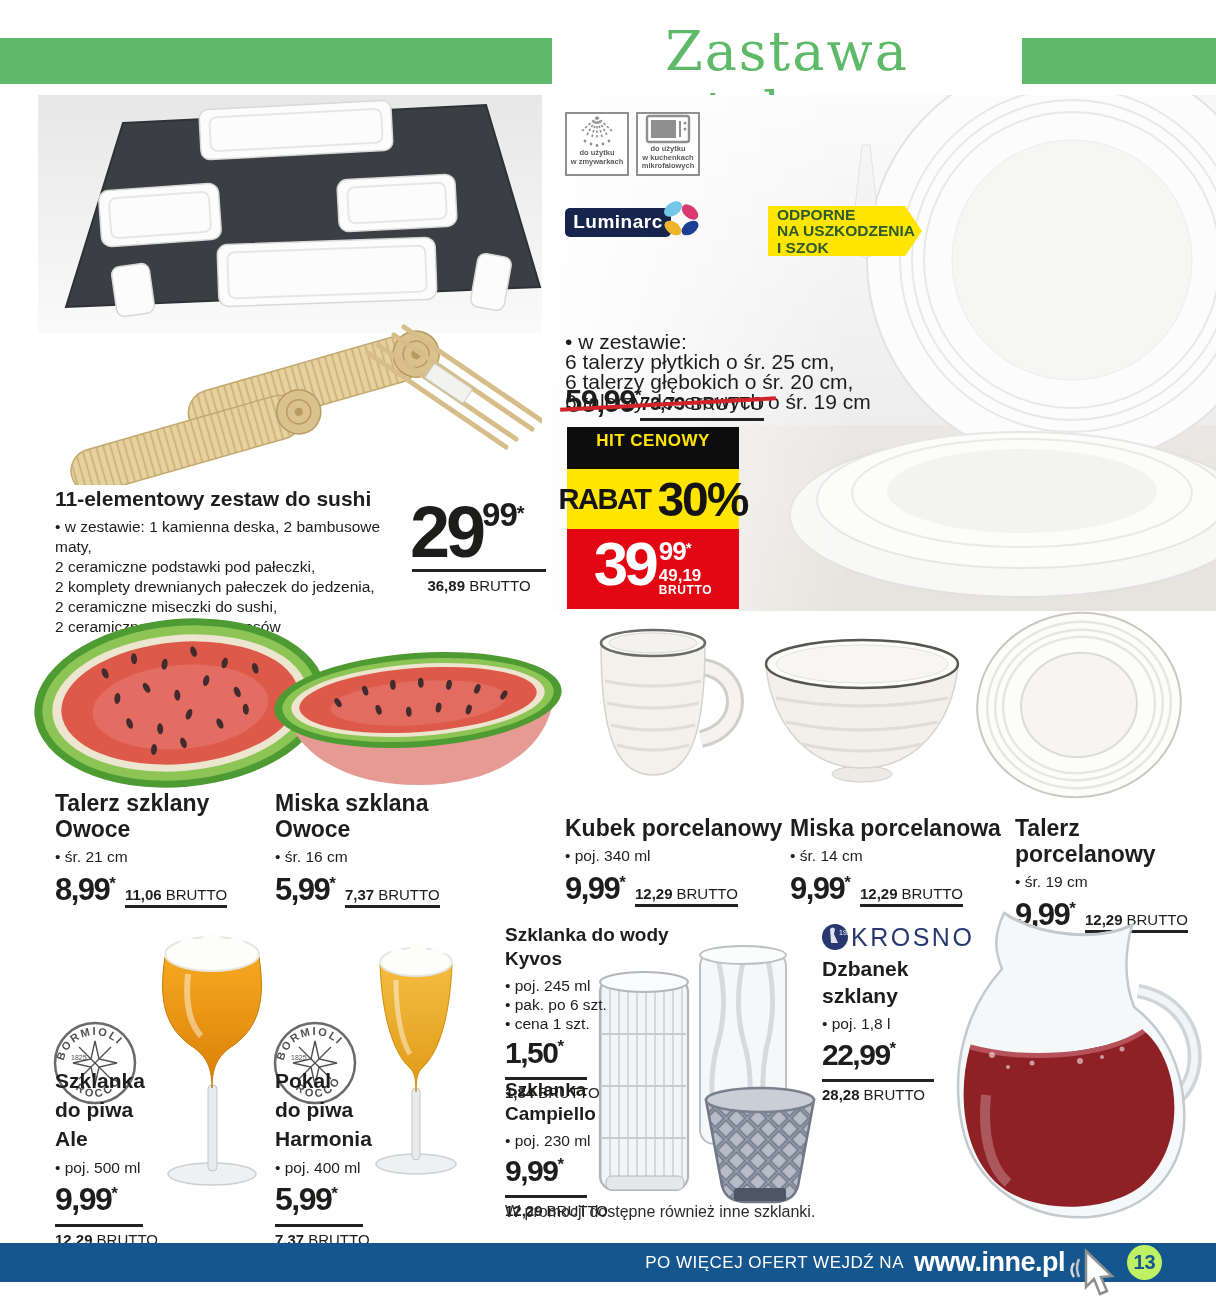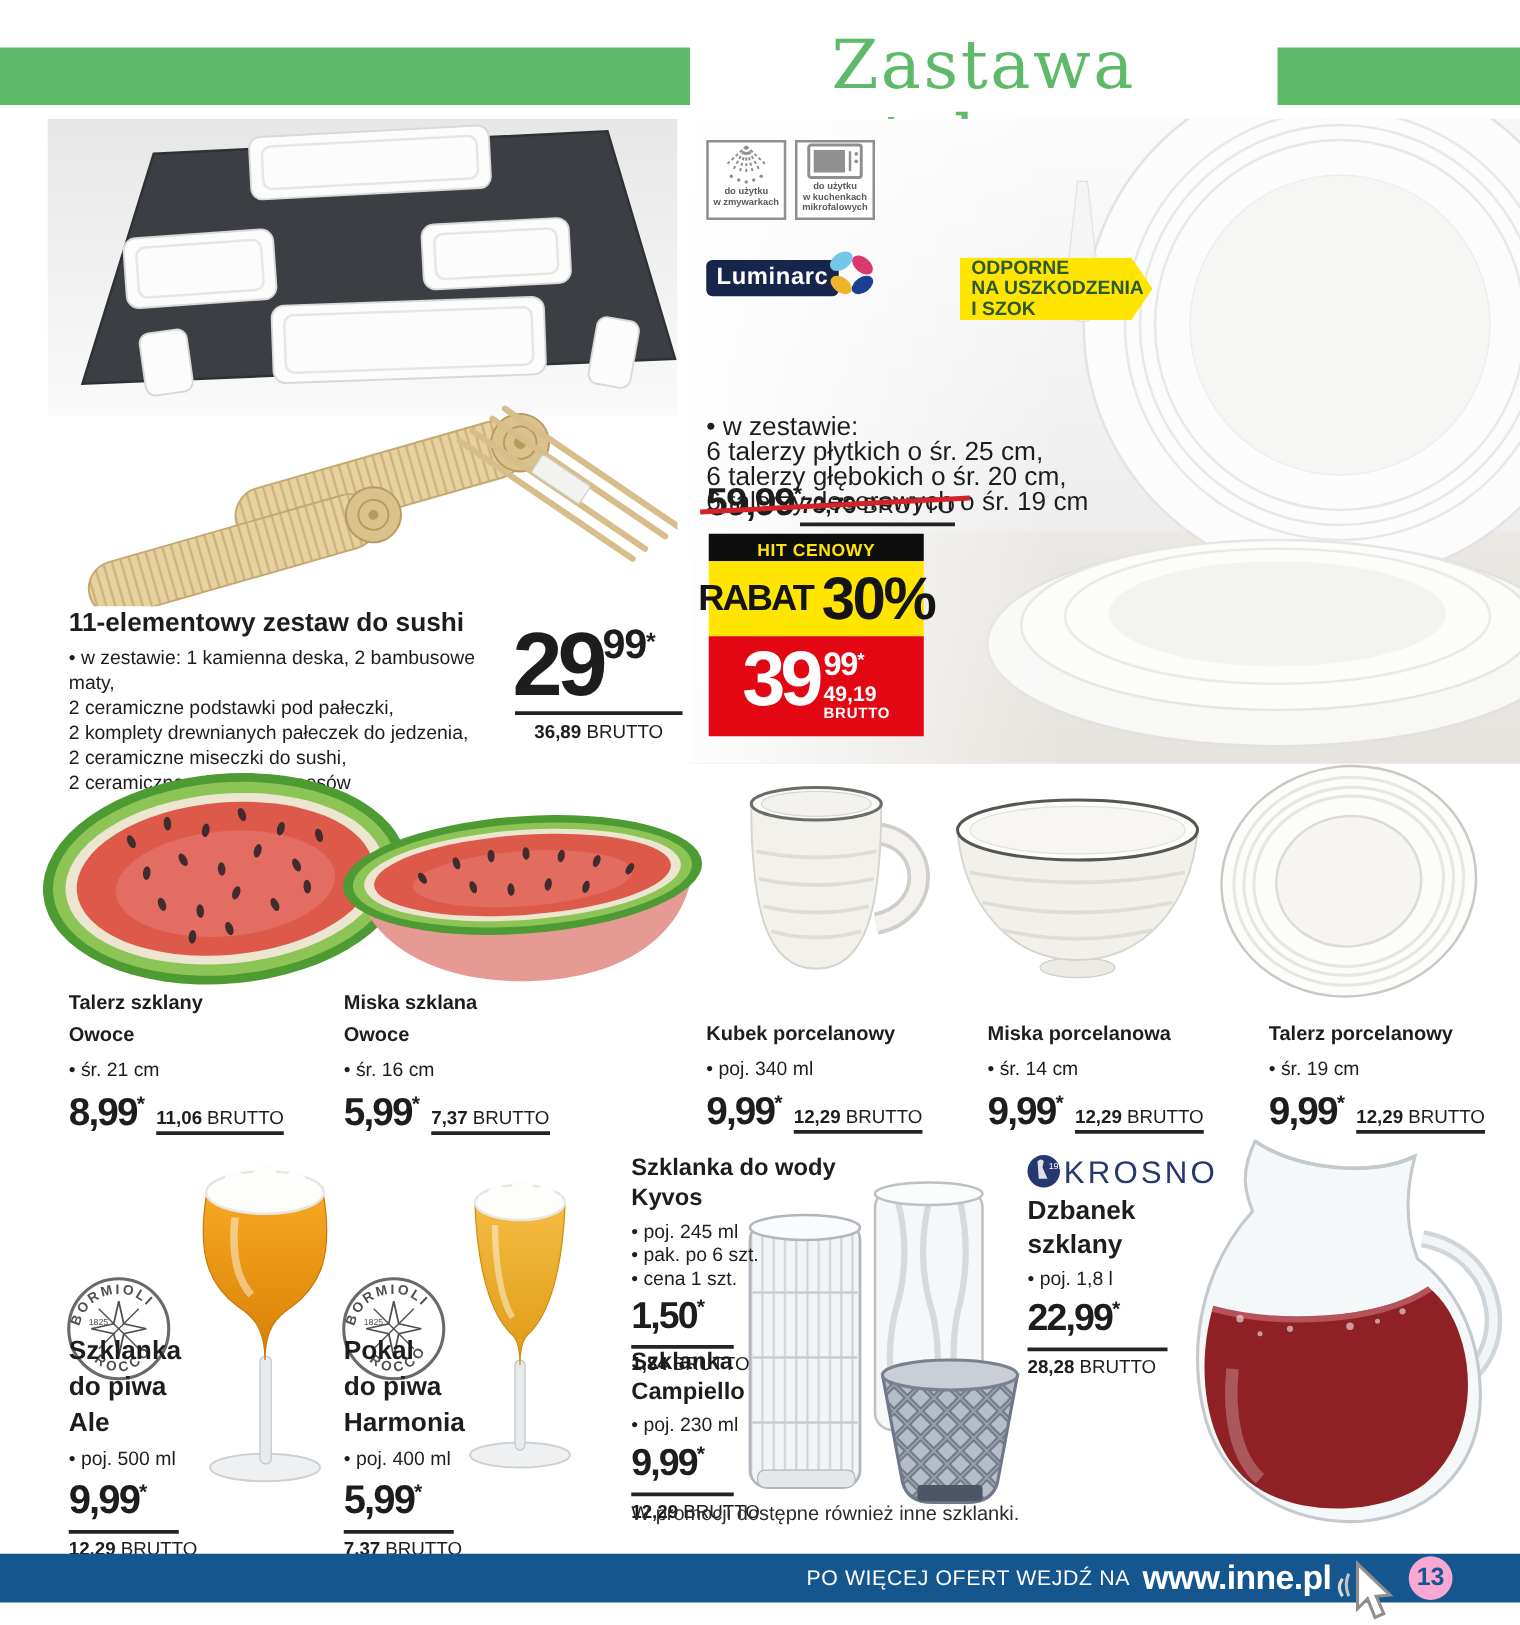--- a/index.html
+++ b/index.html
@@ -7,21 +7,21 @@
   .page{position:relative;width:1216px;height:1300px;background:#fff;overflow:hidden}
   .abs{position:absolute}
   
   .hbar{position:absolute;top:38px;height:46px;background:#5eb969}
   .hbar-l{left:0;width:552px}
   .hbar-r{left:1022px;width:194px}
   .title{position:absolute;left:548px;top:22px;width:478px;text-align:center;
     font-family:"DejaVu Serif",serif;font-weight:400;font-size:54px;line-height:60px;
     color:#5eb969;letter-spacing:2px}
   
-  .pname{font-weight:700;font-size:16px;line-height:26px;white-space:pre-line;color:#1d1d1b}
+  .pname{font-weight:700;font-size:23px;line-height:26px;white-space:pre-line;color:#1d1d1b}
   .pdetail{font-size:15.5px;line-height:20px;margin-top:5px;white-space:pre-line;color:#1d1d1b}
   
   .price-line{display:flex;align-items:flex-end;gap:9px;margin-top:9px}
   .pv{font-size:31px;font-weight:700;letter-spacing:-1.5px;line-height:28px;white-space:nowrap}
   .pstar{font-size:17px;font-weight:700;position:relative;top:-11px;letter-spacing:0}
   .pbrut{font-size:15px;border-bottom:3px solid #232323;padding-bottom:2px;margin-bottom:1px;white-space:nowrap}
   .pbrut b{font-weight:700}
   .bw{margin-left:4px;font-weight:400}
   
   .stack .pv{font-size:32px}
@@ -49,37 +49,37 @@
     font-weight:700;font-size:15.5px;line-height:16.4px;color:#2c5a2d;padding:1px 0 0 9px;white-space:pre-line}
   .hero-name{position:absolute;left:565px;top:240px;font-size:22px;line-height:26px;font-weight:700;white-space:pre-line;z-index:3}
   .hero-details{position:absolute;left:565px;top:332px;font-size:21px;line-height:20px;white-space:pre-line;z-index:3}
   .old-row{position:absolute;left:565px;top:388px;display:flex;align-items:flex-end;z-index:3}
   .old-main{font-size:31px;font-weight:700;letter-spacing:-1.5px;line-height:28px}
   .old-star{font-size:17px;position:relative;top:-11px}
   .old-brut{font-size:18px;border-bottom:3px solid #232323;padding-bottom:3px}
   .old-brut b{font-weight:700}
   .strike{position:absolute;left:-5px;top:14px;width:216px;height:4px;background:#d2232a;transform:rotate(-3deg)}
   .promo{position:absolute;left:567px;top:427px;width:172px;z-index:3}
-  .promo-hit{height:22px;background:#0d0d0d;color:#ffe500;font-weight:700;font-size:14px;text-align:center;line-height:27px;letter-spacing:.5px}
+  .promo-hit{height:42px;background:#0d0d0d;color:#ffe500;font-weight:700;font-size:17px;text-align:center;line-height:27px;letter-spacing:.5px}
   .promo-rabat{height:60px;background:#ffe500;color:#141414;display:flex;align-items:center;justify-content:center;gap:7px}
   .r-w{font-size:29px;font-weight:700;letter-spacing:-1.5px}
   .r-v{font-size:48px;font-weight:700;letter-spacing:-2px}
   .promo-price{height:80px;background:#e30613;color:#fff;display:flex;justify-content:center;gap:4px;padding-top:7px}
   .pp-int{font-size:62px;font-weight:700;line-height:56px;letter-spacing:-4px}
   .pp-col{display:flex;flex-direction:column;line-height:1;padding-top:2px}
   .pp-top{font-size:26px;font-weight:700;letter-spacing:-1px}
   .pp-star{font-size:15px;vertical-align:7px}
   .pp-bv{font-size:17px;font-weight:700;margin-top:3px}
   .pp-bw{font-size:12px;font-weight:700;letter-spacing:.6px}
   
   .footer{position:absolute;left:0;top:1243px;width:1216px;height:39px;background:#15568f}
   .f-text{position:absolute;left:0;top:1243px;height:39px;width:1065px;display:flex;align-items:center;justify-content:flex-end;gap:10px}
   .f-promo{color:#fff;font-size:17px;letter-spacing:.5px}
   .f-url{color:#fff;font-size:27px;font-weight:700;letter-spacing:-.5px}
-  .f-circle{position:absolute;left:1127px;top:1245px;width:35px;height:35px;background:#f9a8d4;border-radius:50%;
+  .f-circle{position:absolute;left:1127px;top:1245px;width:35px;height:35px;background:#bef264;border-radius:50%;
     color:#15568f;font-weight:700;font-size:20px;text-align:center;line-height:35px}
   .note{position:absolute;left:505px;top:1203px;font-size:16px;color:#2b2b2b}
   svg{display:block}
 </style>
 </head>
 <body>
 
 <div class="page">
 
   <div class="hbar hbar-l"></div>

